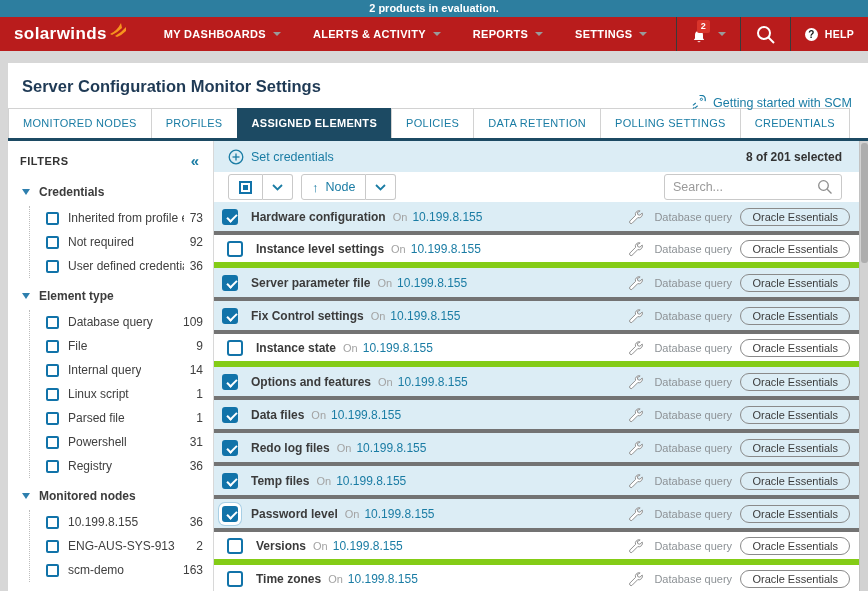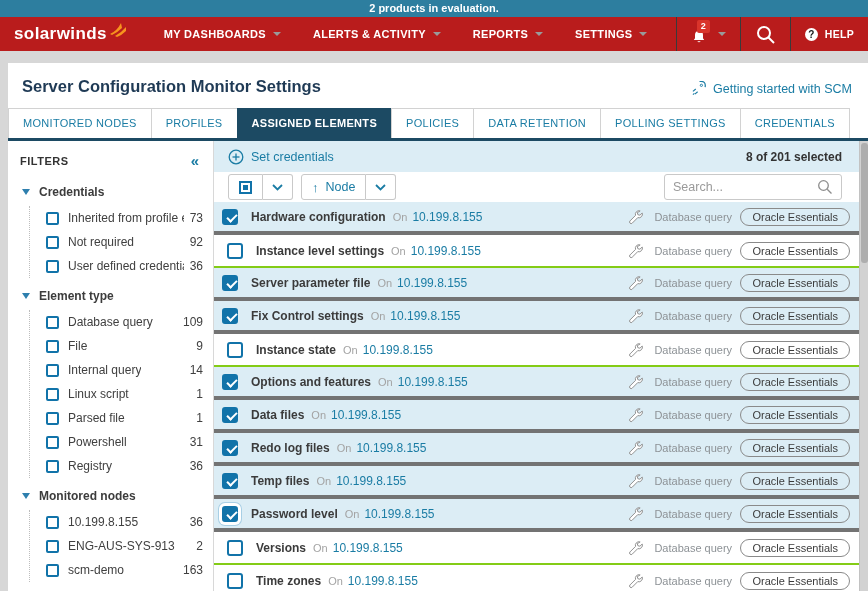--- a/index.html
+++ b/index.html
@@ -28,21 +28,21 @@
            color:#fff; font-size:9px; font-weight:bold; text-align:center; line-height:13px;
            border-radius:2px; padding:0 2px; }
   .nav-label { color:#fff; font-size:10.5px; font-weight:bold; letter-spacing:.3px; }
   .qmark { width:13px; height:13px; border-radius:50%; background:#fff; color:#161616;
            font-size:10px; font-weight:bold; display:flex; align-items:center; justify-content:center; }
 
   
   .content { position:absolute; top:63px; left:8px; right:0; bottom:0; background:#fff; }
   .phead { height:45px; position:relative; }
   .title { position:absolute; left:14px; top:14px; font-size:16.5px; font-weight:bold; color:#1f3a55; }
-  .gs-link { position:absolute; right:16px; top:18px; display:flex; align-items:flex-end; gap:6px;
+  .gs-link { position:absolute; right:16px; top:32px; display:flex; align-items:flex-end; gap:6px;
              color:#1a7ca4; font-size:12.5px; cursor:pointer; }
 
   
   .tabbar { display:flex; border-bottom:3px solid #1c4a63; height:33px; }
   .tab { background:#fff; border:1px solid #d2d2d2; border-bottom:none; color:#1a7ca4;
          font-size:11px; letter-spacing:.3px; padding:0 14px; line-height:29px; height:30px;
          margin-right:-1px; cursor:pointer; white-space:nowrap; }
   .tab.active { background:#1c4a63; border-color:#1c4a63; color:#fff; font-weight:bold; }
 
   .bodyrow { display:flex; height:450px; }
@@ -81,21 +81,21 @@
   .sort-label { color:#1a7ca4; font-size:12.5px; }
   .search { margin-left:auto; width:178px; height:26px; border:1px solid #c9c9c9; border-radius:3px;
             display:flex; align-items:center; padding:0 8px; margin-right:12px; background:#fff; }
   .search input { border:none; outline:none; flex:1; font-size:12.5px; color:#444; min-width:0;
                   font-family:"Liberation Sans",sans-serif; }
   .search input::placeholder { color:#9a9a9a; }
 
   
   .rowlist { }
   .row { height:33px; display:flex; align-items:center; padding-left:13px; background:#fff;
-         border-bottom:2px solid #84cc16; position:relative; }
+         border-bottom:6px solid #84cc16; position:relative; }
   .row.sel { background:#dcedf5; border-bottom:4px solid #737373;padding-left:8px; }
   .cb { width:16px; height:16px; border:2px solid #1173a9; border-radius:3px; background:#fff;
         flex:none; position:relative; cursor:pointer; }
   .row.sel .cb { background:#1173a9; border-color:#1173a9; }
   .row.sel .cb::after { content:""; position:absolute; left:4.5px; top:1.5px; width:4px; height:8px;
         border-right:2px solid #fff; border-bottom:2px solid #fff; transform:rotate(45deg); }
   .row.focused .cb { box-shadow:0 0 0 3px #fff, 0 0 0 4px #a8cfe5; }
   .rname { font-size:12px; font-weight:bold; color:#3b3b3b; margin-left:13px; }
   .on { font-size:11px; color:#a3a3a3; margin-left:7px; }
   .node { font-size:12px; color:#1a7ca4; margin-left:5px; text-decoration:none; cursor:pointer; }

